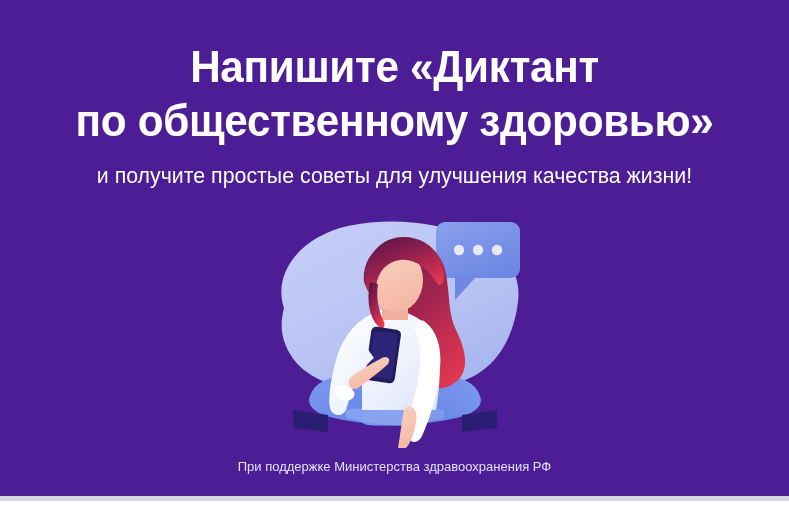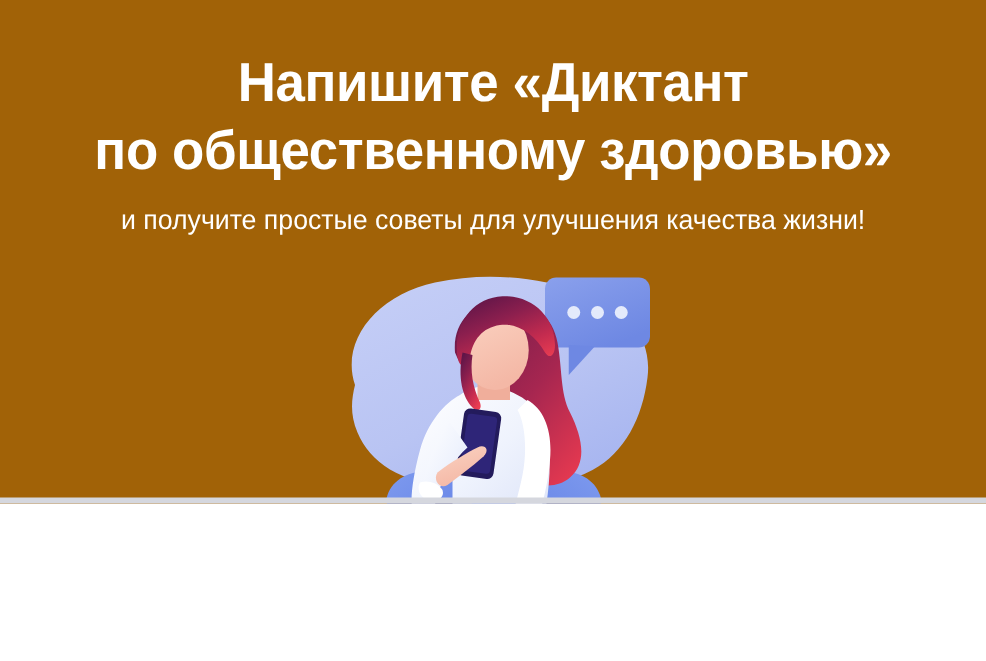--- a/index.html
+++ b/index.html
@@ -7,23 +7,23 @@
     padding: 0;
     background: #ffffff;
   }
   body {
     font-family: "Liberation Sans", sans-serif;
   }
 
   #poster {
     position: relative;
     width: 789px;
-    height: 403px;
+    height: 501px;
     overflow: hidden;
-    background: #a16207;
+    background: #4c1d95;
   }
 
   
   .bottom-strip {
     position: absolute;
     left: 0;
     bottom: 0;
     width: 789px;
     height: 5px;
     background: #d5d7de;
@@ -257,16 +257,17 @@
              C 128 163, 116 172, 108 178
              C 102 182, 96 174, 100 168 Z"></path>
       </g>
 
       <g>
         <path fill="url(#skinGrad)" d="M 158 196 C 164 196, 168 202, 166 212 C 164 224, 160 234, 156 238 L 148 238 C 150 226, 152 210, 154 200 Z"></path>
       </g>
     </svg>
   </div>
 
+  <div class="footer-note">При поддержке Министерства здравоохранения РФ</div>
 
   <div class="bottom-strip"></div>
 
 </div>
 
 </body></html>

